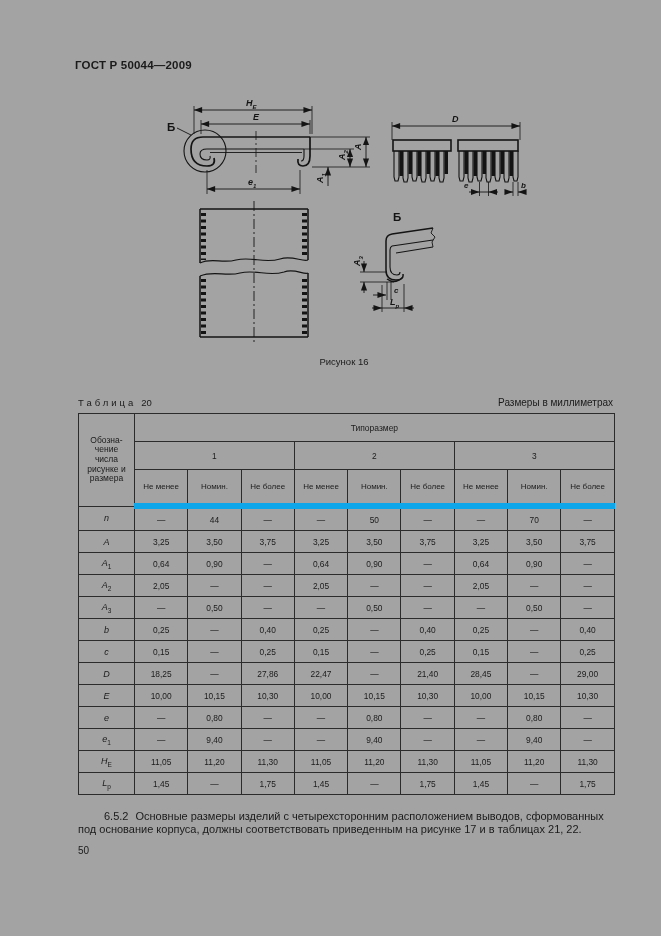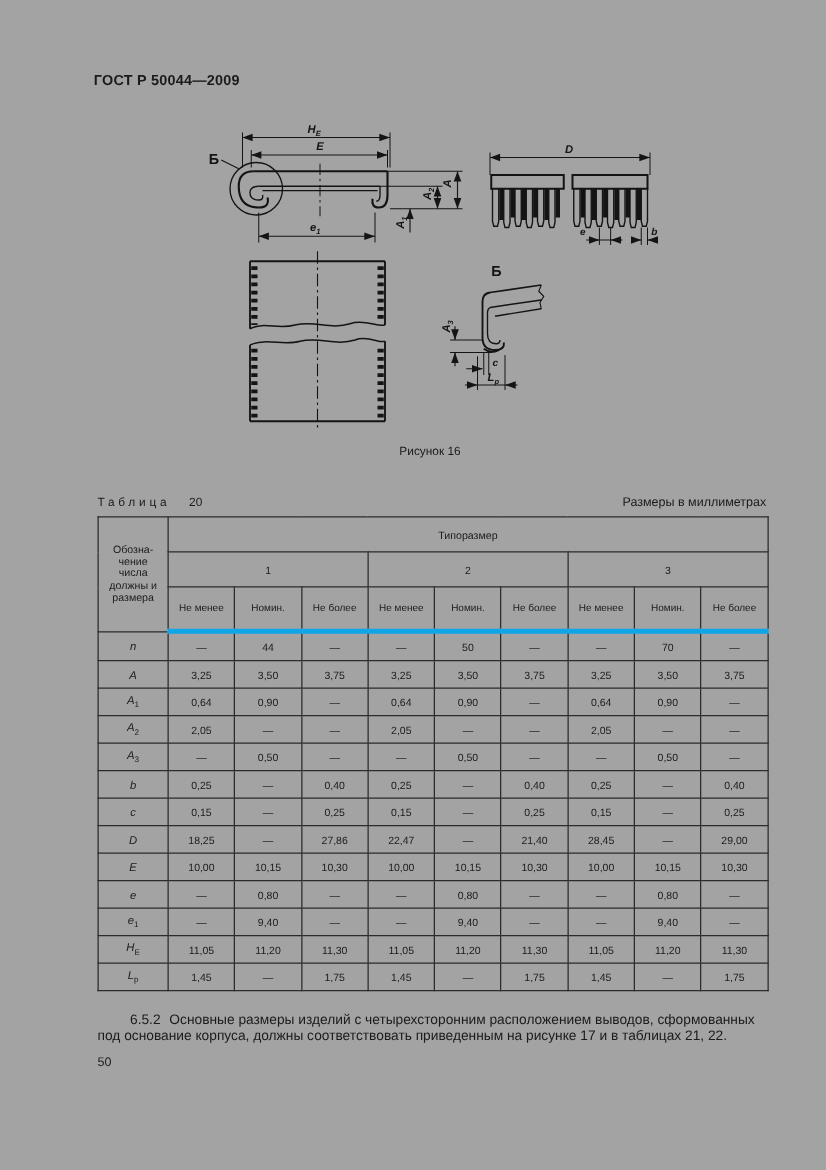--- a/index.html
+++ b/index.html
@@ -3,27 +3,27 @@
 <meta charset="utf-8">
 <style>
   html,body{margin:0;padding:0;background:#888;}
   .page{position:relative;width:661px;height:936px;background:#a3a3a3;overflow:hidden;
         font-family:"Liberation Sans",sans-serif;color:#1b1b1b;}
   .doc-header{position:absolute;left:75px;top:59px;font-size:11.5px;font-weight:bold;letter-spacing:.2px;}
   .figure-wrap{position:absolute;left:60px;top:86px;width:560px;height:264px;}
   .figure-caption{position:absolute;left:64px;top:356px;width:560px;text-align:center;font-size:9.5px;}
   .table-label{position:absolute;left:78px;top:397px;font-size:9.5px;}
   .table-label .word{letter-spacing:3px;}
-  .table-label .num{margin-left:15px;}
+  .table-label .num{margin-left:5px;}
   .units-note{position:absolute;right:48px;top:397px;font-size:10px;}
   table.dim{position:absolute;left:78px;top:413px;width:536px;border-collapse:collapse;table-layout:fixed;}
   table.dim td{border:1px solid #2b2b2b;text-align:center;vertical-align:middle;padding:0;
                font-size:8.4px;height:21px;color:#1b1b1b;}
   td.corner{white-space:pre-line;font-size:8px;line-height:9.6px;}
-  tr.subh td{border-bottom:4px solid #0ea5e9;height:33px;font-size:8px;}
+  tr.subh td{border-bottom:6px solid #0ea5e9;height:33px;font-size:8px;}
   tr.groups td{height:27px;}
   tr.grouphead td{height:27px;font-size:8.5px;}
   td.rowlabel i{font-size:9px;}
   td.rowlabel sub{font-size:6.5px;}
   .clause{position:absolute;left:78px;top:799px;width:535px;font-size:11px;line-height:12.6px;text-align:left;}
   .clause .num{margin-left:26px;margin-right:7px;}
   .page-number{position:absolute;left:78px;top:845px;font-size:10px;}
   svg text{font-family:"Liberation Sans",sans-serif;font-style:italic;font-weight:bold;font-size:9px;fill:#141414;}
   svg text.mark{font-style:normal;font-size:11.5px;}
   svg text.small{font-size:8px;}
@@ -207,21 +207,21 @@
   <table class="dim">
     <colgroup>
       <col style="width:56px">
       <col span="9" style="width:53.3px">
     </colgroup>
     <thead>
       <tr class="grouphead">
         <td class="corner" rowspan="3">Обозна-
 чение
 числа
-должны и
+рисунке и
 размера</td>
         <td colspan="9">Типоразмер</td>
       </tr>
       <tr class="groups">
         <td colspan="3">1</td>
         <td colspan="3">2</td>
         <td colspan="3">3</td>
       </tr>
       <tr class="subh" id="subheader-row">
           <td>Не менее</td>

